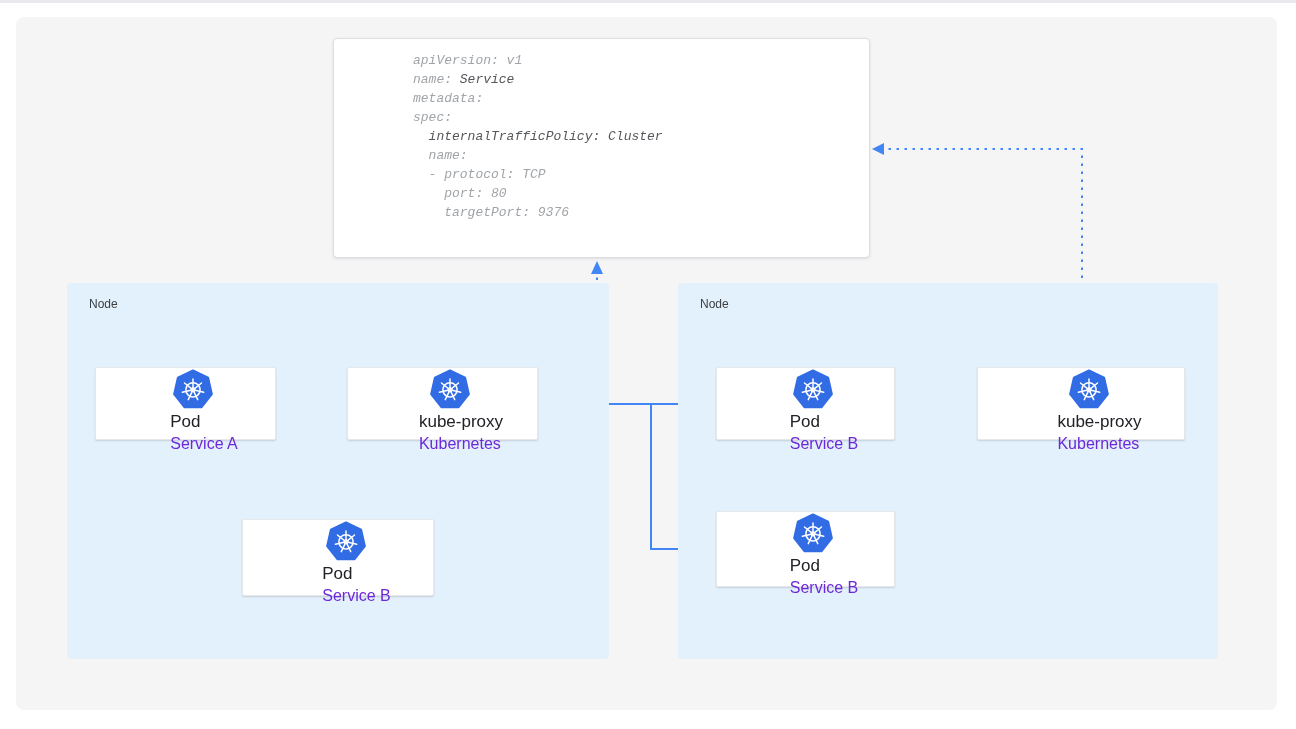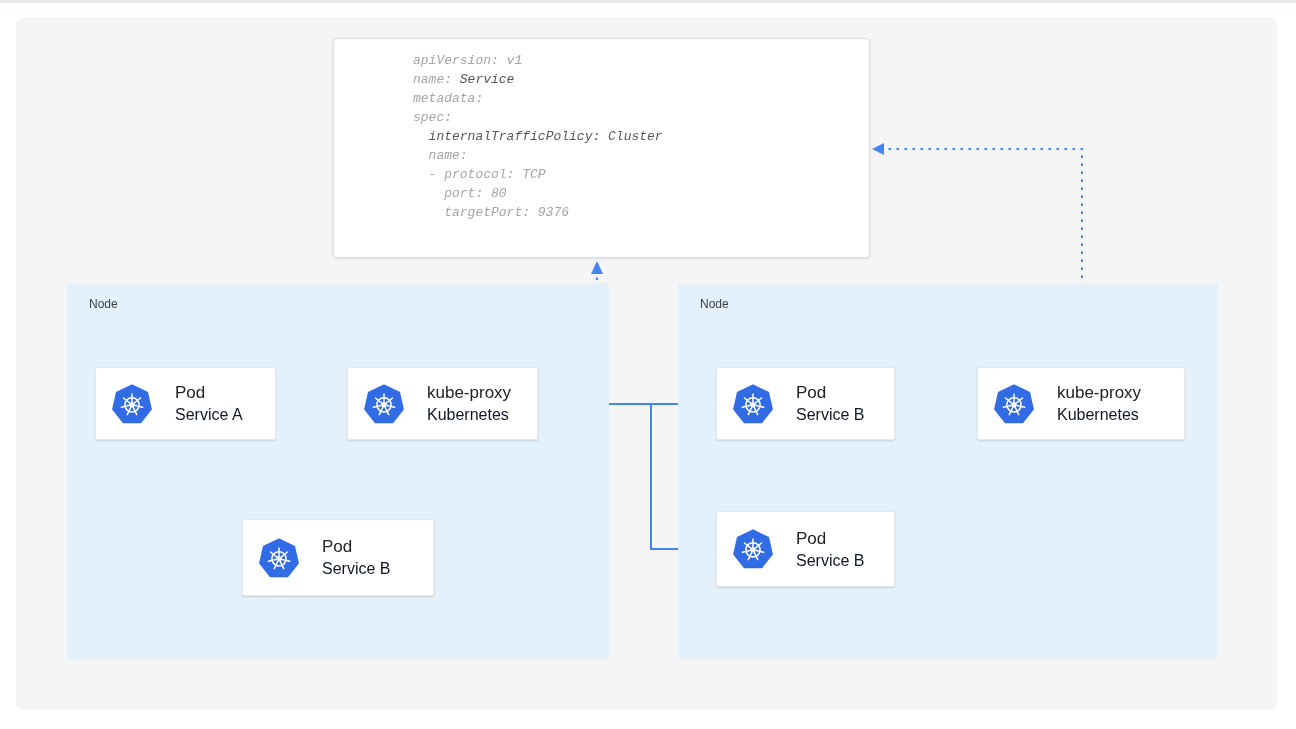--- a/index.html
+++ b/index.html
@@ -21,25 +21,25 @@
   .yl { white-space: pre; }
   .yb { font-weight: normal; color: #54575b; }
 
   .node-box { position: absolute; background: #e3f1fc; border-radius: 4px; }
   .node-box.left  { left: 67px;  top: 283px; width: 542px; height: 376px; }
   .node-box.right { left: 678px; top: 283px; width: 540px; height: 376px; }
   .node-label { position: absolute; left: 22px; top: 14px; font-size: 12px; color: #3b4045; }
 
   .card { position: absolute; background: #ffffff; border: 1px solid #e7e8ea;
           border-radius: 2px; box-shadow: 0 1px 2px rgba(0,0,0,.14);
-          display: flex; align-items: center; padding-left: 15px; }
+          display: flex; align-items: center; padding-left: 15px; flex-direction: column; }
   .card .k8s-icon { width: 42px; height: 42px; flex: 0 0 42px; }
   .card .txt { margin-left: 22px; display: flex; flex-direction: column; }
   .card .title { font-size: 17px; color: #212226; line-height: 23px; }
-  .card .subtitle { font-size: 16px; color: #0f172a; line-height: 22px; }
+  .card .subtitle { font-size: 16px; color: #6d28d9; line-height: 22px; }
 
   .card.pod-a   { left: 95px;  top: 367px; width: 181px; height: 73px; }
   .card.kp-l    { left: 347px; top: 367px; width: 191px; height: 73px; }
   .card.pod-b-l { left: 242px; top: 519px; width: 192px; height: 77px; }
   .card.pod-b-rt{ left: 716px; top: 367px; width: 179px; height: 73px; }
   .card.pod-b-rb{ left: 716px; top: 511px; width: 179px; height: 76px; }
   .card.kp-r    { left: 977px; top: 367px; width: 208px; height: 73px; }
 
   svg.overlay { position: absolute; left: 0; top: 0; width: 1296px; height: 729px;
                 pointer-events: none; }

